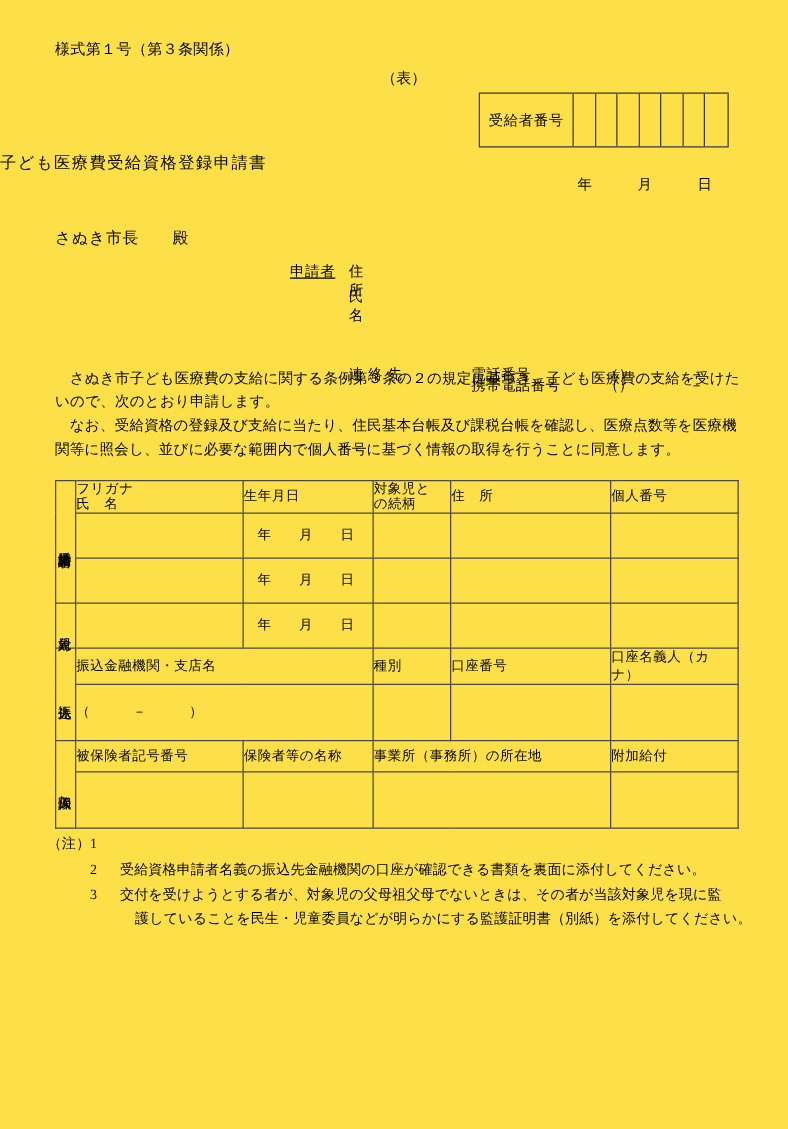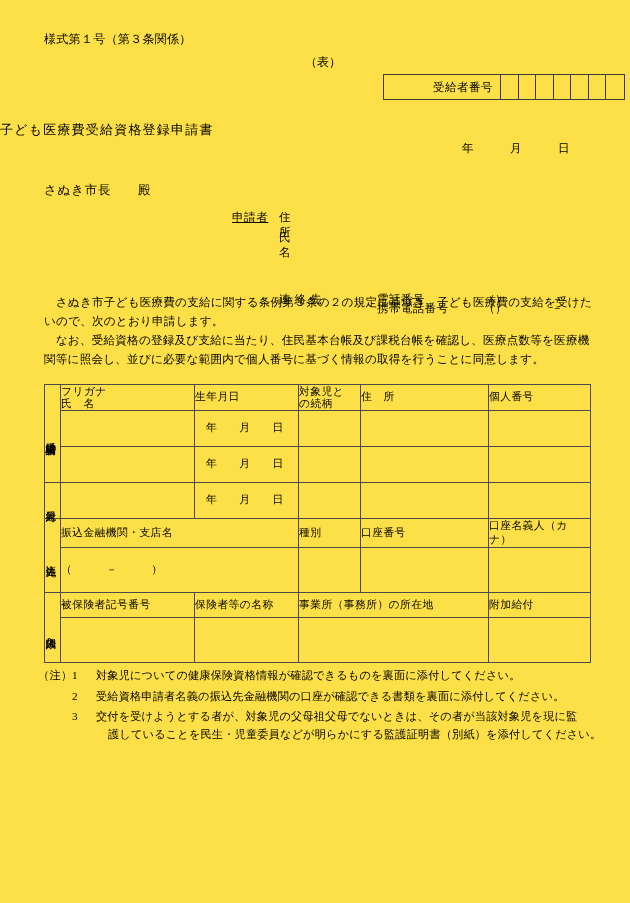--- a/index.html
+++ b/index.html
@@ -34,23 +34,22 @@
   #doc-title   { left: 0;     top: 121px; width: 630px; text-align: left;
                  font-size: 13px; letter-spacing: 1.2px; }
   #date-line   { left: 462px; top: 141px; font-size: 11.5px; letter-spacing: .5px; }
   #addressee   { left: 44px;  top: 182px; font-size: 12.5px; letter-spacing: .8px; }
 
   
   #recipient-no-box {
     left: 383px; top: 74px;
     display: flex;
     border: 1px solid #3a3a3a;
-    height: 26px;
+    height: 44px;
     box-sizing: border-box;
-    padding-left: 42px;
   }
   #recipient-no-box .label {
     display: flex; align-items: center; justify-content: center;
     padding: 0 7px;
     font-size: 11.5px;
     letter-spacing: .5px;
     border-right: 1px solid #3a3a3a;
     box-sizing: border-box;
   }
   #recipient-no-box .cell {
@@ -266,21 +265,20 @@
           <td class="field-tall" colspan="2"></td>
           <td class="field-tall"></td>
         </tr>
       </tbody>
   </table>
 
 <div class="abs" id="notes">
       <div class="note-row">
         <div class="marker">（注）</div>
         <div class="num">1</div>
-        <div class="txt">対象児についての健康保険資格情報が確認できるものを裏面に添付してください。</div>
       </div>
       <div class="note-row">
         <div class="marker"></div>
         <div class="num">2</div>
         <div class="txt">受給資格申請者名義の振込先金融機関の口座が確認できる書類を裏面に添付してください。</div>
       </div>
       <div class="note-row">
         <div class="marker"></div>
         <div class="num">3</div>
         <div class="txt">交付を受けようとする者が、対象児の父母祖父母でないときは、その者が当該対象児を現に監</div>

